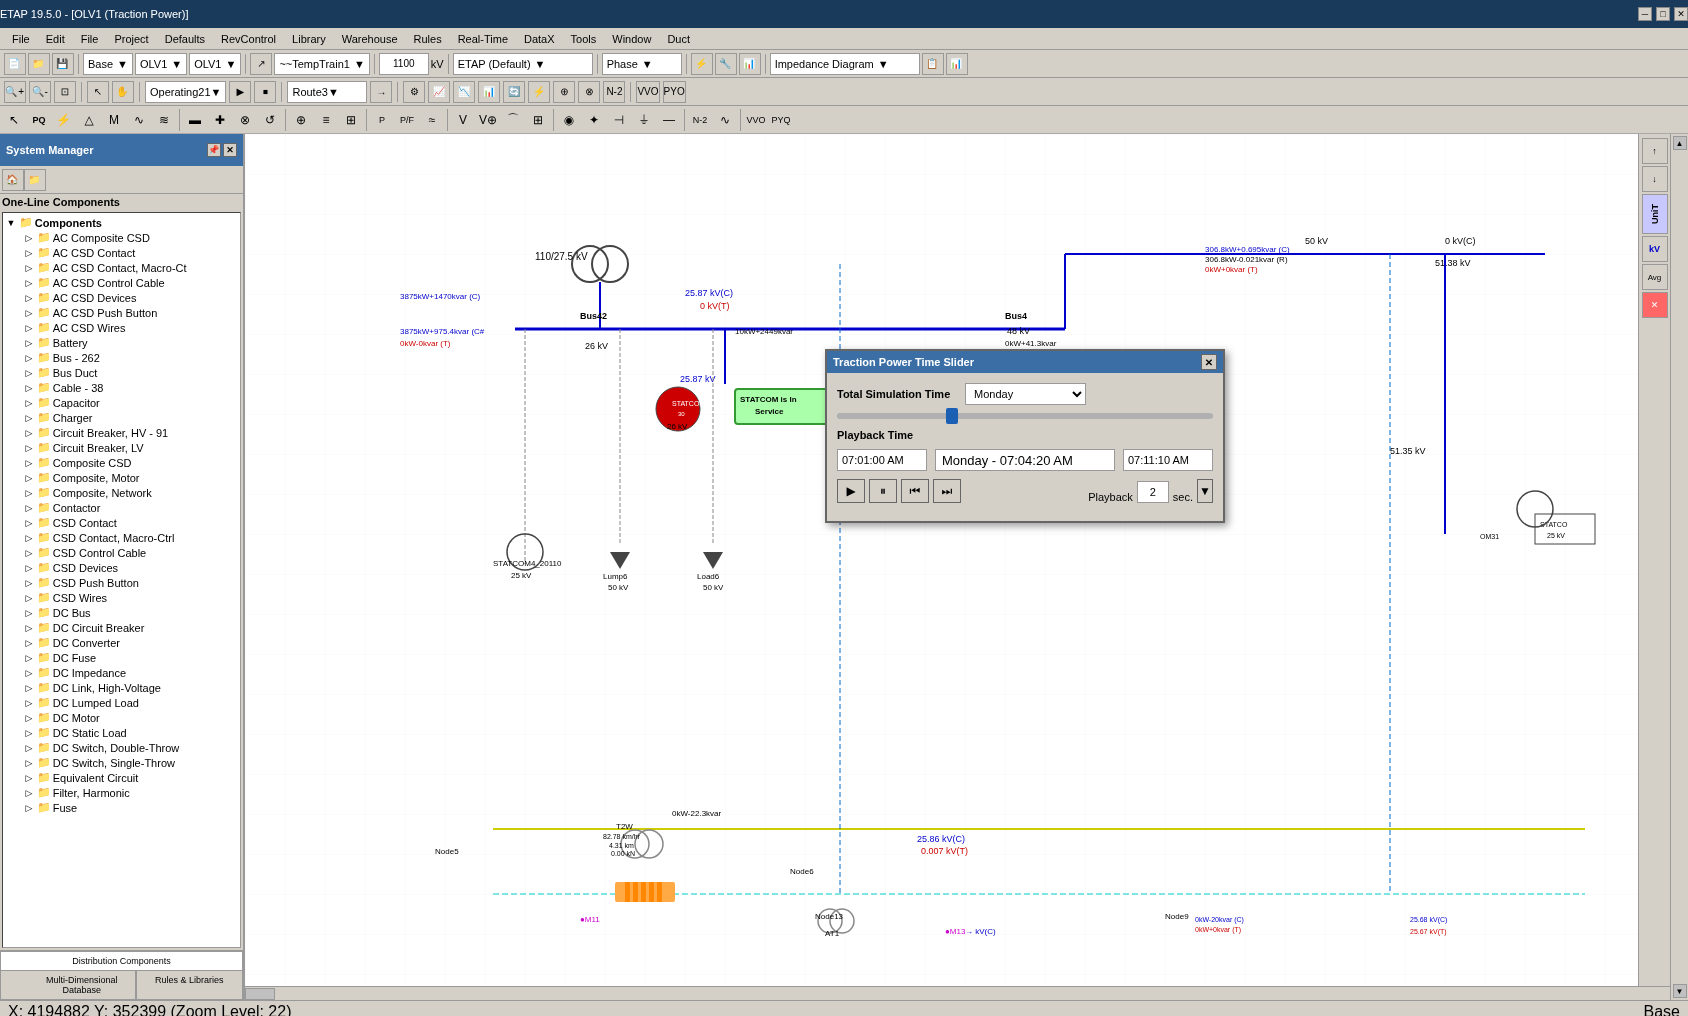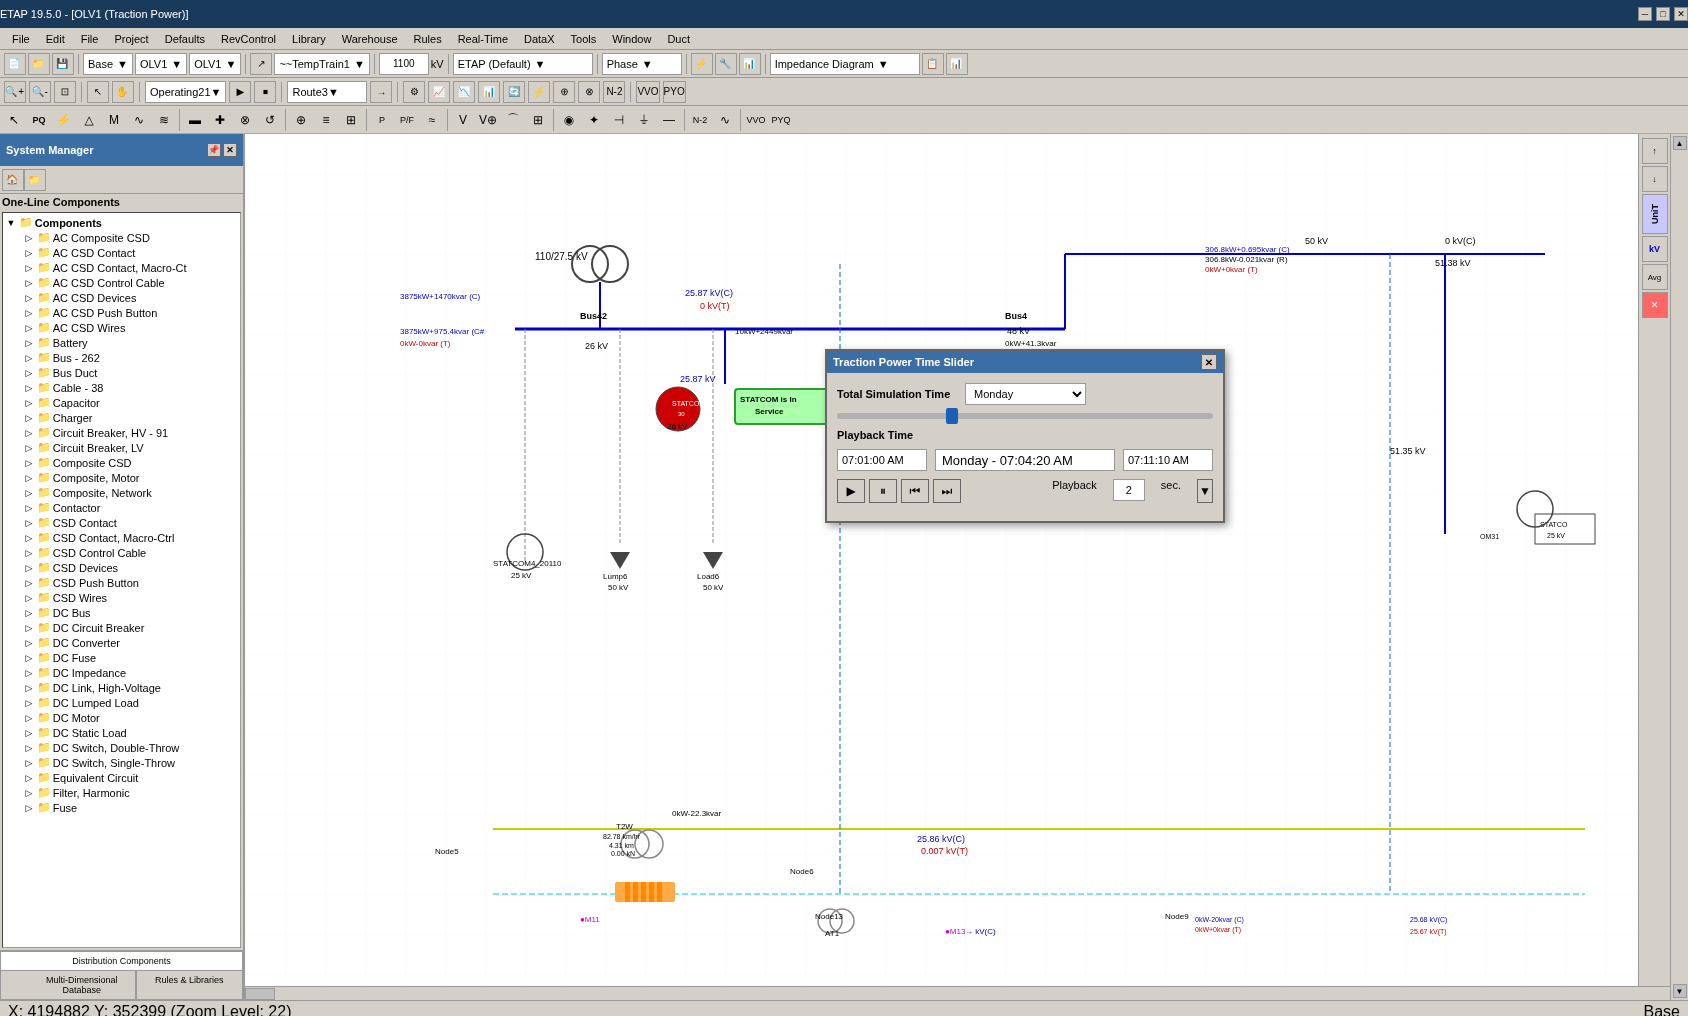--- a/index.html
+++ b/index.html
@@ -266,21 +266,21 @@
       width: 28px;
       height: 24px;
       border: 1px solid #666;
       background: #d4d0c8;
       display: flex;
       align-items: center;
       justify-content: center;
       cursor: pointer;
       font-size: 12px;
     }
-    .playback-speed { display: flex; align-items: flex-start; gap: 16px; }
+    .playback-speed { display: flex; align-items: flex-end; gap: 4px; }
     .speed-input { width: 32px; height: 22px; border: 1px solid #999; background: white; text-align: center; font-size: 11px; }
     
     
     .scrollbar-h {
       height: 14px;
       background: #d4d0c8;
       border-top: 1px solid #999;
       display: flex;
       align-items: center;
     }

